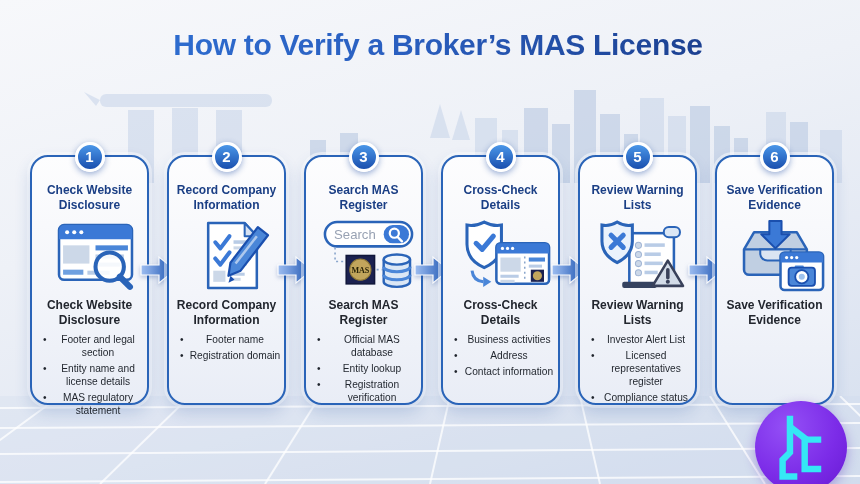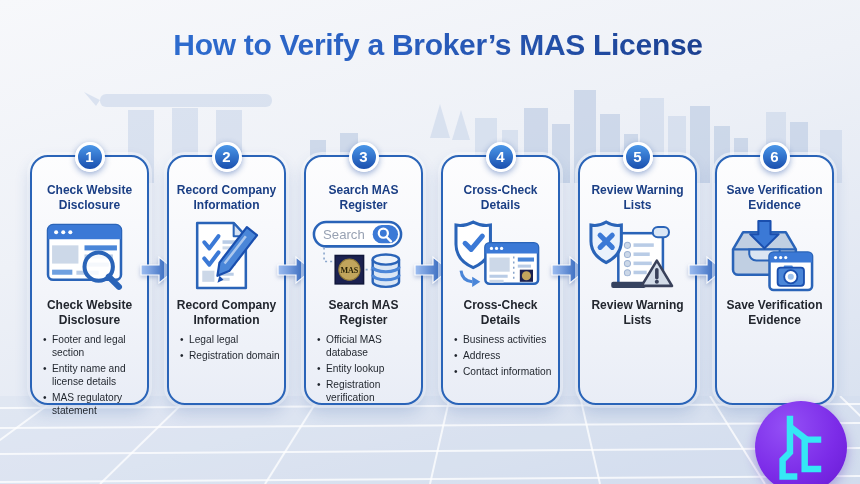--- a/index.html
+++ b/index.html
@@ -33,26 +33,26 @@
   }
   .badge {
     position:absolute; top:-15px; left:50%; transform:translateX(-50%);
     width:30px; height:30px; border-radius:50%;
     background:linear-gradient(180deg,#4a96e8,#1a4fae);
     border:3px solid #ffffff; color:#fff; font-size:15px; font-weight:bold;
     line-height:24px; text-align:center;
     box-shadow:0 2px 6px rgba(25,70,160,.45);
   }
   .card-title { font-size:12px; font-weight:bold; color:#1b3f85; line-height:1.28; margin-top:4px; }
-  .icon-box { height:80px; display:flex; align-items:center; justify-content:flex-start; margin:3px 0 1px 0; }
+  .icon-box { height:80px; display:flex; align-items:center; justify-content:flex-end; margin:3px 0 1px 0; }
   .card-subtitle { font-size:12px; font-weight:bold; color:#22262e; line-height:1.25; margin-bottom:5px; }
   .bullets { list-style:none; text-align:left; padding-left:8px; }
   .bullets li {
     position:relative; padding-left:9px; font-size:10.2px; color:#1f242c;
-    line-height:1.28; margin-bottom:3px;
+    line-height:1.28; margin-bottom:3px;text-align:center;
   }
   .bullets li::before { content:"•"; position:absolute; left:0; top:0; color:#1f242c; }
   .arrow-cell { position:relative; width:18px; }
   .arrow-cell svg { position:absolute; left:-9px; top:100px; filter:drop-shadow(0 2px 2px rgba(30,70,150,.3)); }
   .brand-logo {
     position:absolute; right:13px; bottom:-9px; width:92px; height:92px; border-radius:50%;
     background:radial-gradient(circle at 35% 28%, #9450f6 0%, #7c2ce8 55%, #6618d2 100%);
     z-index:4; box-shadow:0 4px 12px rgba(80,30,180,.35);
     display:flex; align-items:center; justify-content:center;
   }
@@ -168,21 +168,21 @@
         <rect x="29" y="51" width="12" height="11" fill="#ccd8e8"></rect>
         <rect x="45" y="53" width="15" height="3" fill="#b9cce6"></rect>
           <rect x="45" y="58" width="11" height="3" fill="#ccd8e8"></rect>
         <path d="M73 8 l10 8 -27 35 -12 5 2 -13 z" fill="#4a86d8" stroke="#1a4fae" stroke-width="2.2" stroke-linejoin="round"></path>
         <line x1="72" y1="17" x2="51" y2="44" stroke="#ffffff" stroke-opacity="0.55" stroke-width="2.5"></line>
         <path d="M46 56 l-2 7 6 -3 z" fill="#1a4fae"></path>
       </svg>
     </div>
     <div class="card-subtitle">Record Company Information</div>
     <ul class="bullets">
-      <li>Legal legal</li>
+      <li>Footer name</li>
       <li>Registration domain</li>
     </ul>
   </div>
 
   <div class="arrow-cell">
     <svg width="36" height="30" viewBox="0 0 36 30">
       <polygon points="1,10 19,10 19,2 35,15 19,28 19,20 1,20" fill="url(#ag1)" stroke="#fff" stroke-width="1.2"></polygon>
     </svg>
   </div>
 
@@ -279,20 +279,25 @@
         <rect x="27" y="62" width="34" height="6" rx="2" fill="#35425f"></rect>
         <path d="M22 3 C27 6 33 7 37 6 V22 C37 33 30 39 22 43 C14 39 7 33 7 22 V6 C11 7 17 6 22 3 Z" fill="#eaf2fc" stroke="#2a64b8" stroke-width="3"></path>
         <line x1="16" y1="16" x2="28" y2="28" stroke="#3b79d6" stroke-width="5" stroke-linecap="round"></line>
         <line x1="28" y1="16" x2="16" y2="28" stroke="#3b79d6" stroke-width="5" stroke-linecap="round"></line>
         <path d="M72 41 L87 66 H57 Z" fill="#d3dce8" stroke="#39415a" stroke-width="2.5" stroke-linejoin="round"></path>
         <line x1="72" y1="50" x2="72" y2="58" stroke="#39415a" stroke-width="3.5" stroke-linecap="round"></line>
         <circle cx="72" cy="62" r="2" fill="#39415a"></circle>
       </svg>
     </div>
     <div class="card-subtitle">Review Warning Lists</div>
+    <ul class="bullets">
+      <li>Investor Alert List</li>
+      <li>Licensed representatives register</li>
+      <li>Compliance status</li>
+    </ul>
   </div>
 
   <div class="arrow-cell">
     <svg width="36" height="30" viewBox="0 0 36 30">
       <polygon points="1,10 19,10 19,2 35,15 19,28 19,20 1,20" fill="url(#ag1)" stroke="#fff" stroke-width="1.2"></polygon>
     </svg>
   </div>
 
   <div class="card">
     <div class="badge">6</div>

